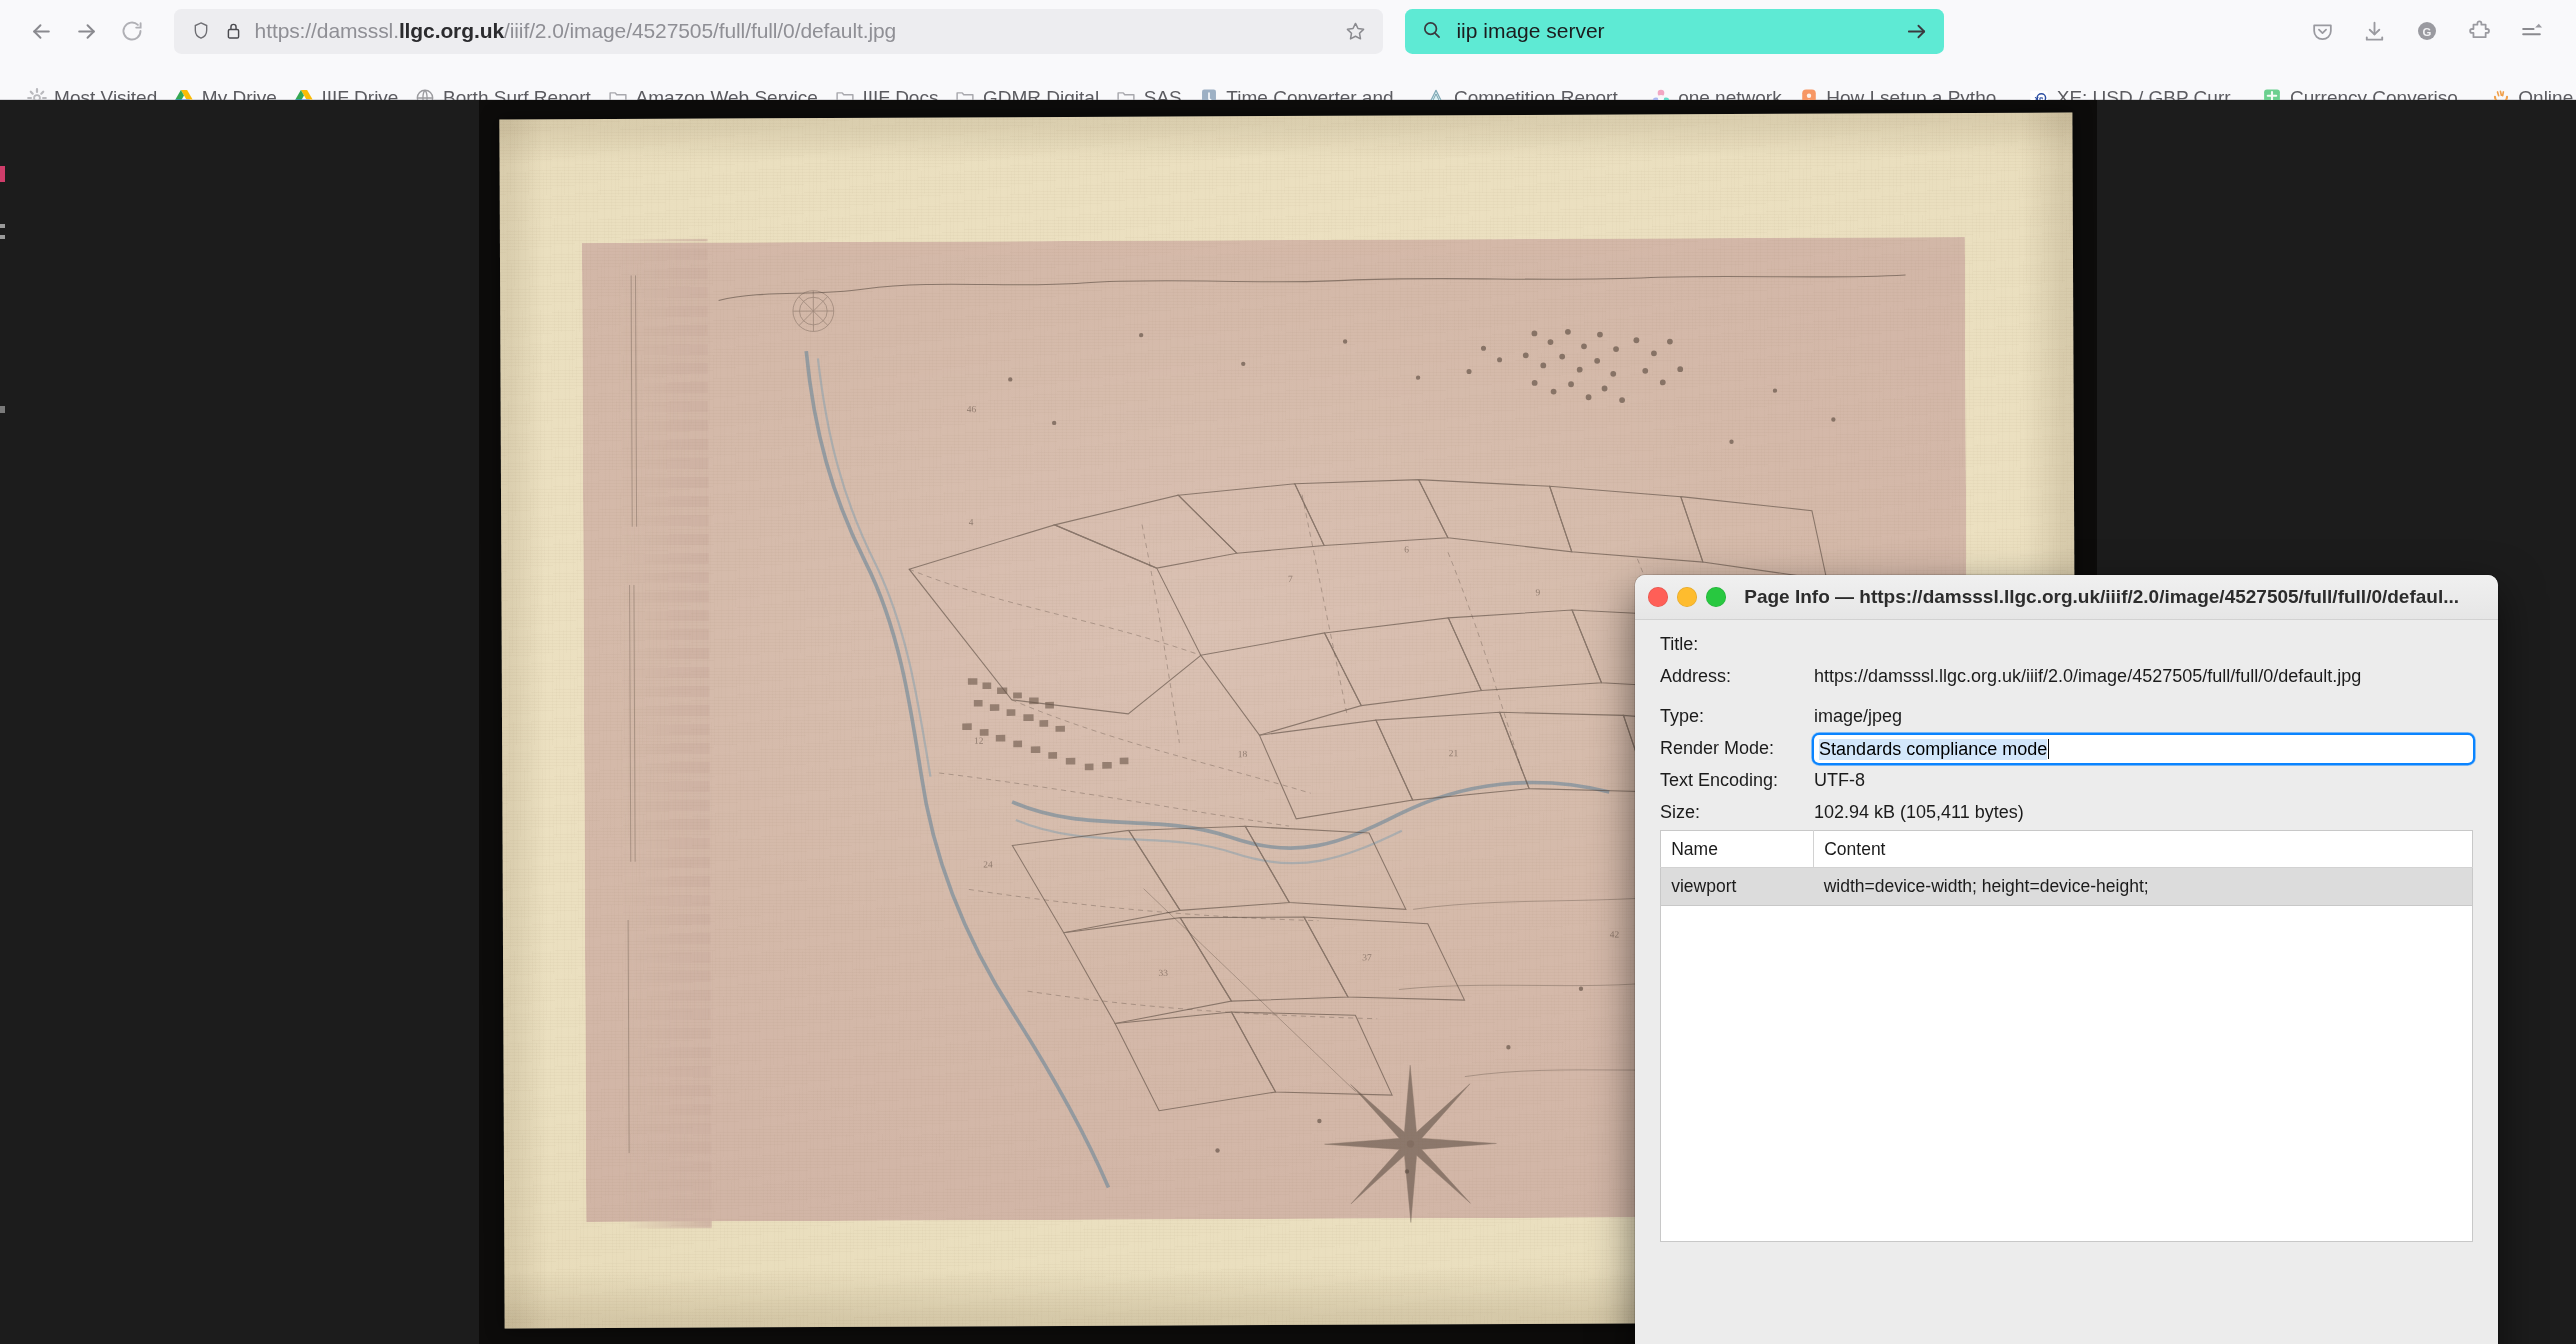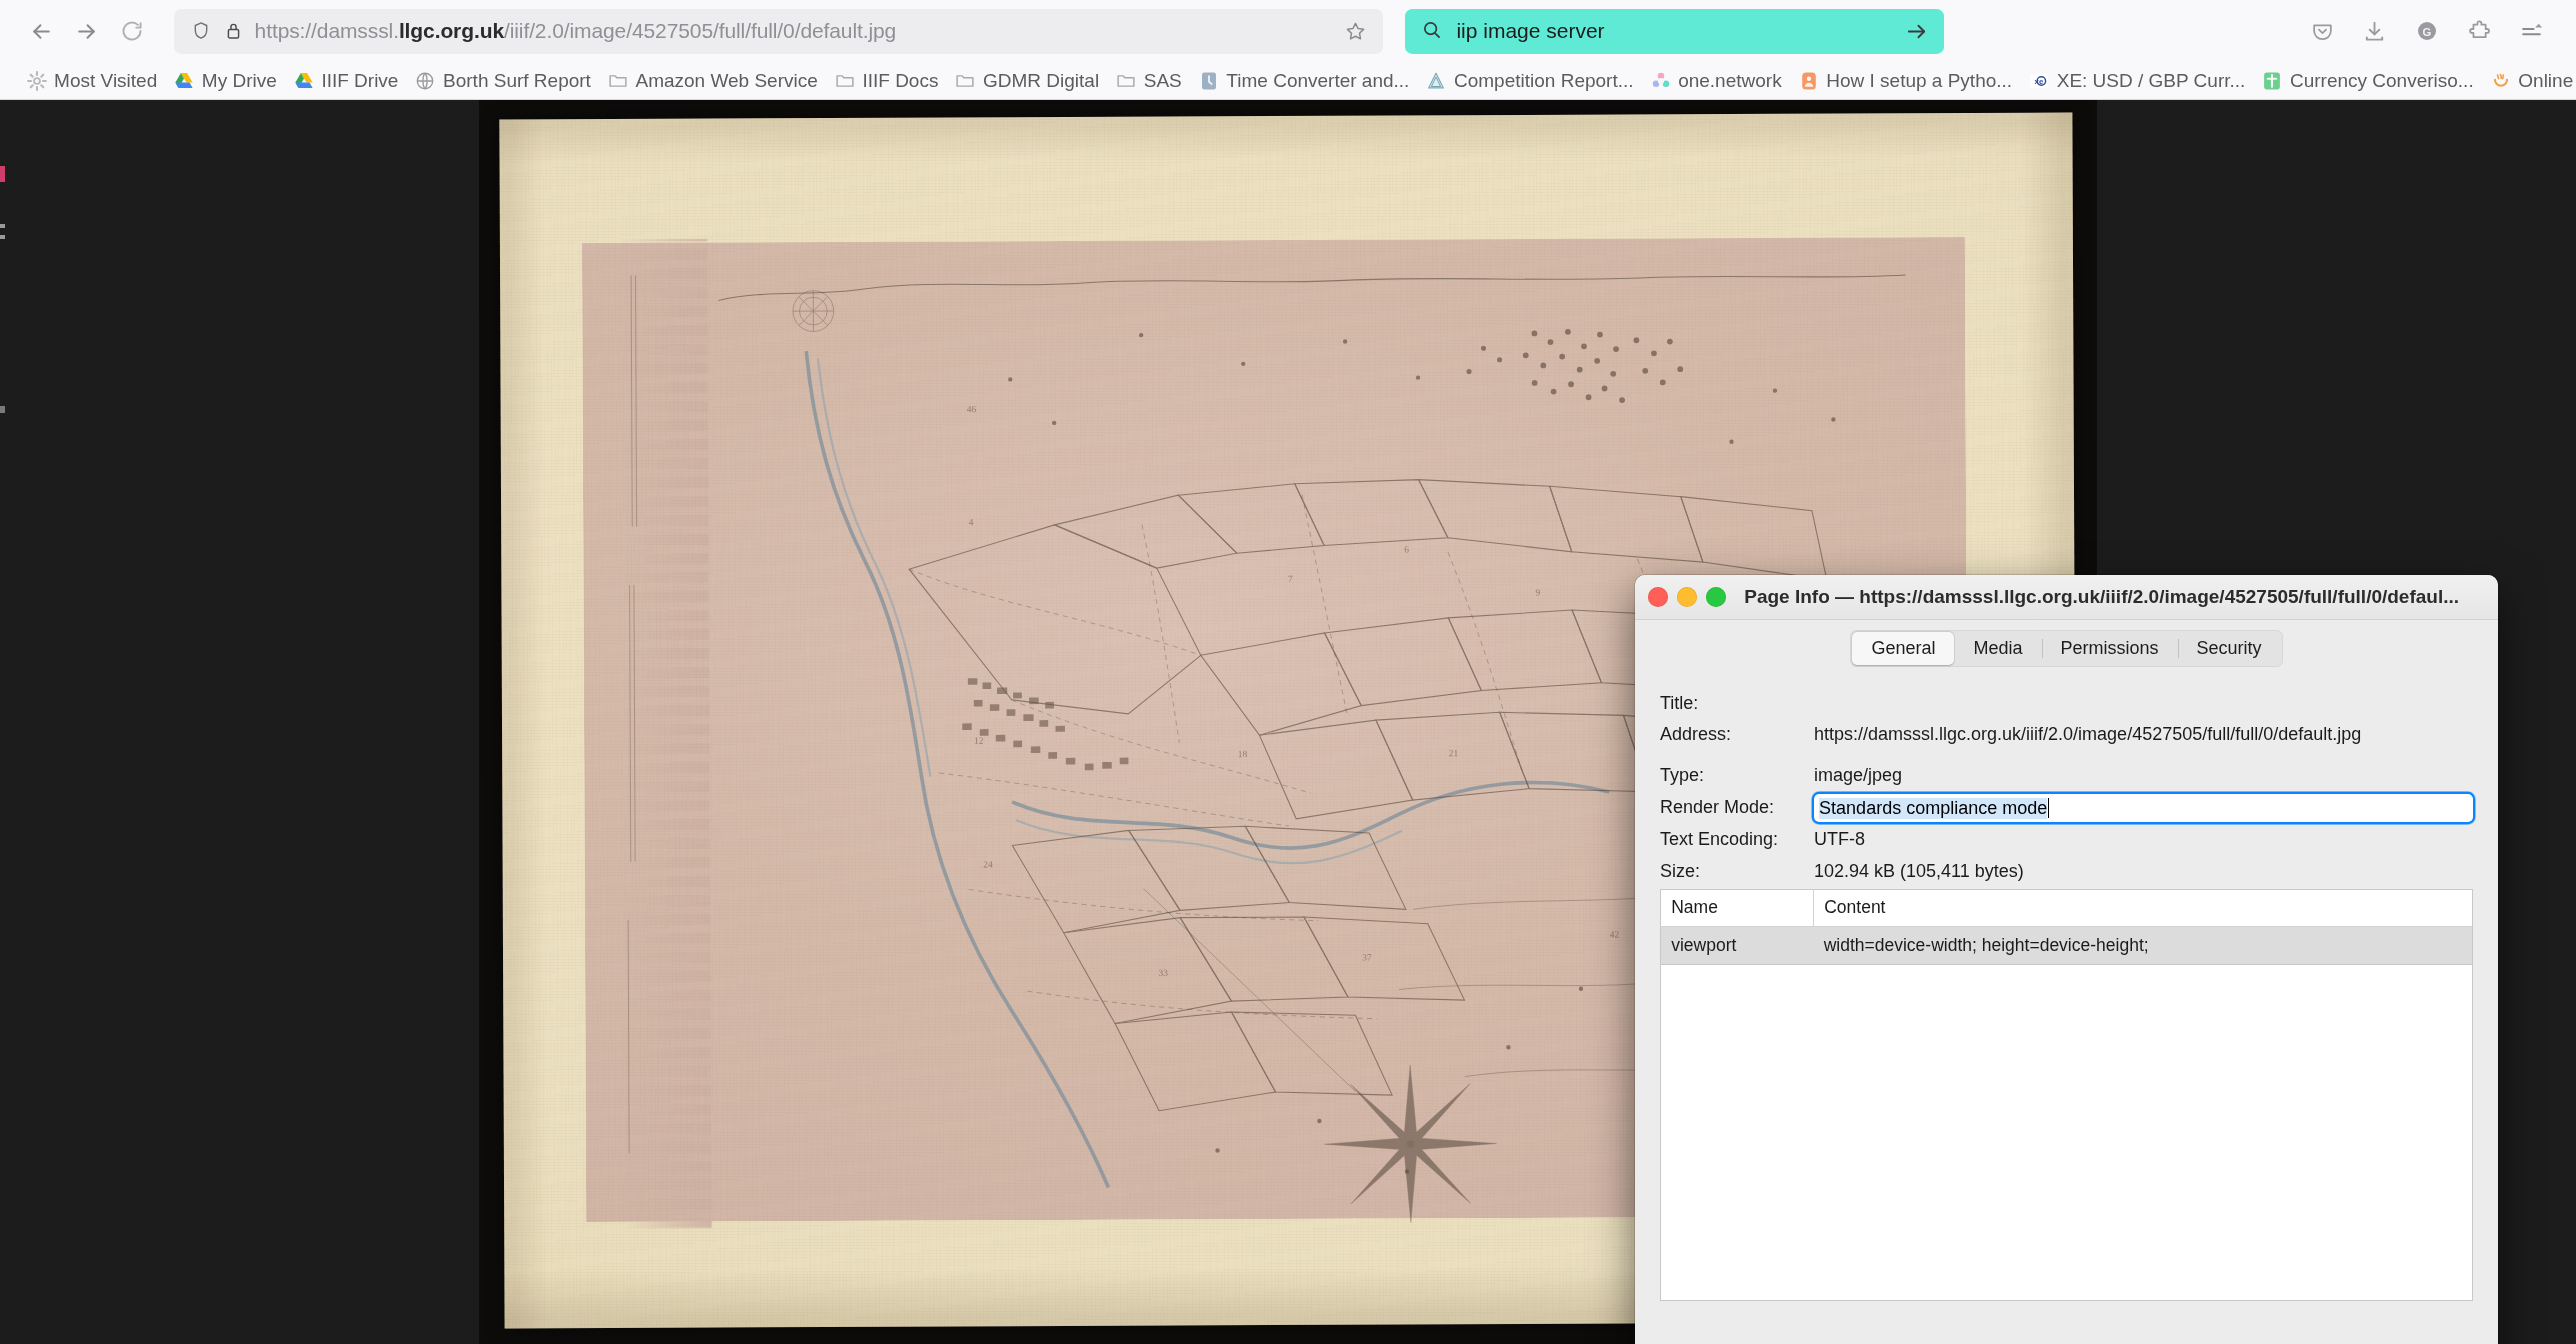--- a/index.html
+++ b/index.html
@@ -68,21 +68,21 @@
   #search-go { margin-left: auto; display:flex; }
 
   #toolbar-right {
     margin-left: auto;
     display: flex; align-items: center; gap: 7.3px;
     padding-right: 2.9px;
   }
 
   
   #bookmarks-bar {
-    position: absolute; top: 62px; left: 0;
+    position: absolute; top: 79px; left: 0;
     width: 2576px; height: 38px;
     display: flex; align-items: center;
     padding: 0 17.5px;
     gap: 0px;
     overflow: hidden;
   }
   .bm {
     display: flex; align-items: center;
     height: 31px; padding: 0 8px;
     border-radius: 5.1px;
@@ -775,28 +775,20 @@
 
   <div id="page-info-dialog">
 
     <div id="dlg-titlebar">
       <span class="traffic red"></span>
       <span class="traffic yellow"></span>
       <span class="traffic green"></span>
       <span id="dlg-title">Page Info — https://damsssl.llgc.org.uk/iiif/2.0/image/4527505/full/full/0/defaul...</span>
     </div>
 
-    <div id="dlg-tabs">
-      <div id="dlg-tabs-inner">
-        <div class="dlg-tab active">General</div>
-        <div class="dlg-tab">Media</div>
-        <div class="dlg-tab">Permissions</div>
-        <div class="dlg-tab">Security</div>
-      </div>
-    </div>
 
     <div id="dlg-body">
 
       <div class="info-row" id="title-row">
         <div class="info-label">Title:</div>
       </div>
 
       <div class="info-row">
         <div class="info-label">Address:</div>
         <div class="info-value">https://damsssl.llgc.org.uk/iiif/2.0/image/4527505/full/full/0/default.jpg</div>

